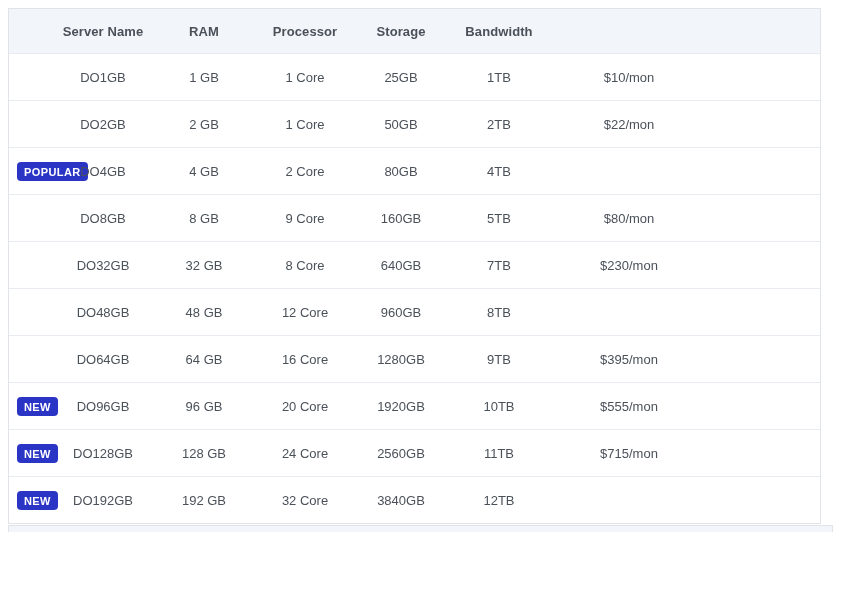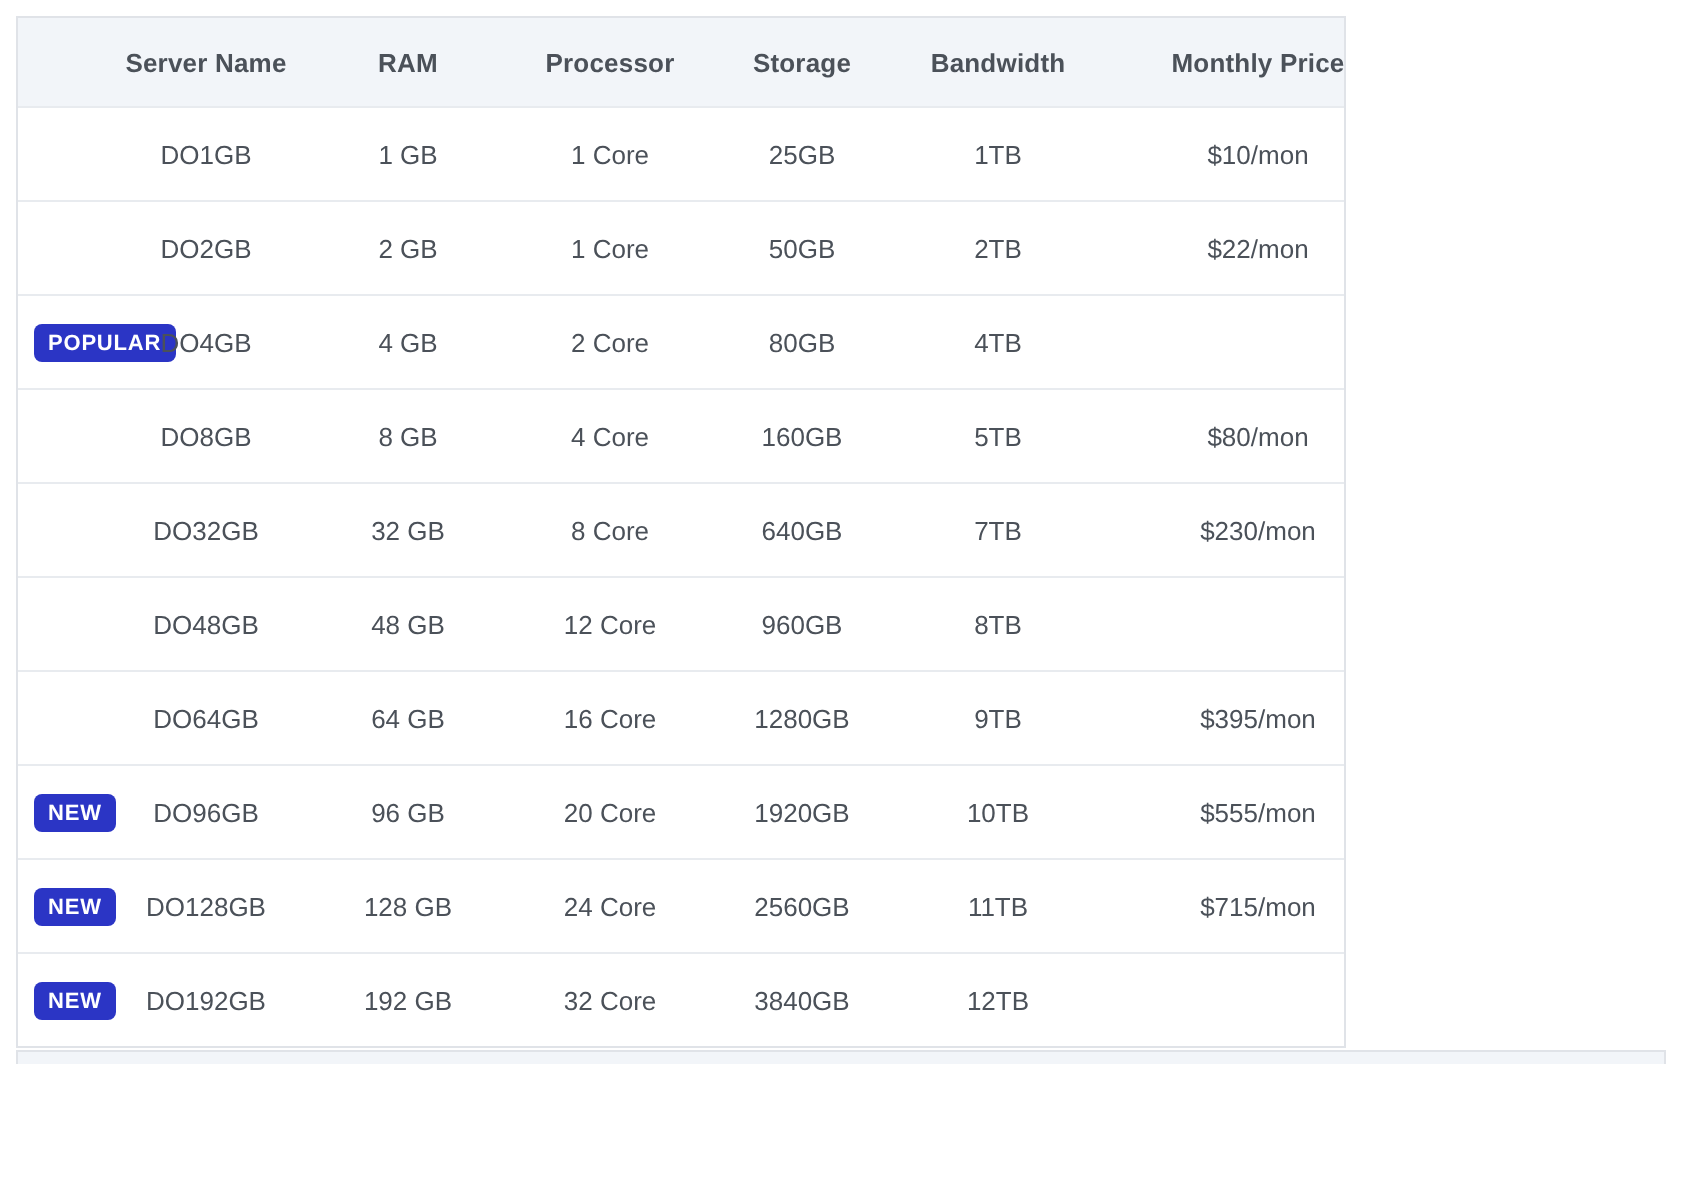--- a/index.html
+++ b/index.html
@@ -12,21 +12,21 @@
   }
   *{box-sizing:border-box;}
   html,body{margin:0;padding:0;}
   body{
     width:841px;height:589px;overflow:hidden;
     background:#ffffff;
     font-family:"Liberation Sans", sans-serif;
   }
   .wrap{margin:8px 8px 0 8px;}
   .table{
-    width:665px;
+    width:813px;
     border:1px solid var(--border);
     background:#7dd3fc;
   }
   .thead{
     display:grid;
     grid-template-columns:48px 92px 110px 92px 100px 96px 164px 1fr;
     height:44px;
     align-items:center;
     background:var(--header-bg);
   }
@@ -81,21 +81,20 @@
 <div class="wrap">
   <div class="table">
     <div class="thead">
       <div class="th"></div>
 
     <div class="th cell">Server Name</div>
         <div class="th cell">RAM</div>
         <div class="th cell">Processor</div>
         <div class="th cell">Storage</div>
         <div class="th cell">Bandwidth</div>
-        <div class="th cell">Monthly Price</div>
       </div>
     <div class="tbody" id="tbody">
 
     <div class="row">
           <div class="cell badge-cell"></div>
           <div class="cell">DO1GB</div>
           <div class="cell">1 GB</div>
           <div class="cell">1 Core</div>
           <div class="cell">25GB</div>
           <div class="cell">1TB</div>
@@ -115,21 +114,21 @@
           <div class="cell">DO4GB</div>
           <div class="cell">4 GB</div>
           <div class="cell">2 Core</div>
           <div class="cell">80GB</div>
           <div class="cell">4TB</div>
         </div>
         <div class="row">
           <div class="cell badge-cell"></div>
           <div class="cell">DO8GB</div>
           <div class="cell">8 GB</div>
-          <div class="cell">4 Core</div>
+          <div class="cell">9 Core</div>
           <div class="cell">160GB</div>
           <div class="cell">5TB</div>
           <div class="cell">$80/mon</div>
         </div>
         <div class="row">
           <div class="cell badge-cell"></div>
           <div class="cell">DO32GB</div>
           <div class="cell">32 GB</div>
           <div class="cell">8 Core</div>
           <div class="cell">640GB</div>

